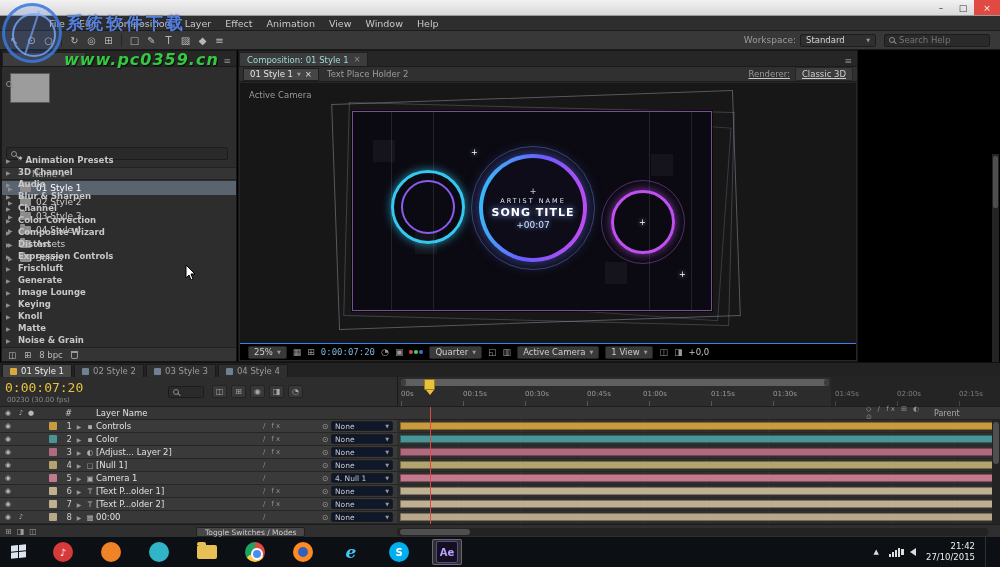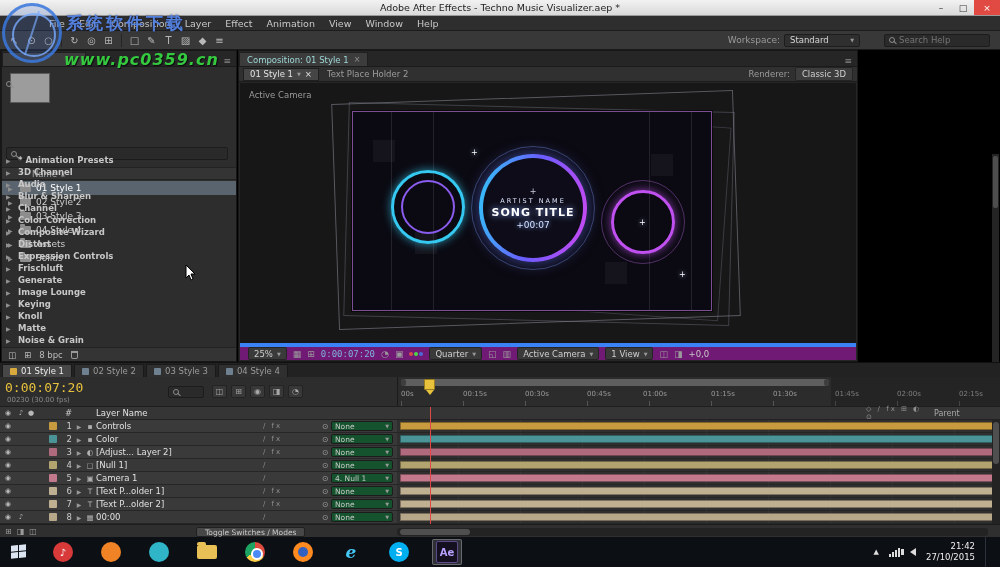--- a/index.html
+++ b/index.html
@@ -70,21 +70,21 @@
     border-top:1px solid #222; display:flex; align-items:center; gap:8px; padding:0 6px;
     font-size:8.5px; color:#bbb; }
   .trash { width:7px; height:8px; border:1px solid #999; border-top:2px solid #999; border-radius:0 0 2px 2px; }
 
   
   #comp { left:238px; top:50px; width:620px; height:312px; background:#262626; }
   .viewer-tabs { height:15px; background:#303030; border-bottom:1px solid #1c1c1c; display:flex;
     align-items:center; padding:0 4px; gap:2px; font-size:8.5px; }
   .vtab { height:13px; display:flex; align-items:center; gap:4px; padding:0 6px; color:#9c9c9c; }
   .vtab.active { background:#454545; color:#e4e4e4; border:1px solid #1f1f1f; }
-  .renderer { margin-left:auto; display:flex; align-items:center; gap:5px; }
+  .renderer { margin-left:auto; display:flex; align-items:center; gap:5px;text-decoration:underline; }
   .rbtn { background:#3d3d3d; border:1px solid #242424; border-radius:2px; padding:1px 6px;
     color:#cfcfcf; font-size:8.5px; }
   #viewer { position:absolute; left:1px; top:32px; right:1px; bottom:18px; background:#171717; overflow:hidden; }
   .cam-label { position:absolute; left:9px; top:7px; color:#9a9a9a; font-size:8.5px; }
   .wire { position:absolute; border:1px solid rgba(185,185,205,.4); }
   .comp-rect { position:absolute; left:112px; top:28px; width:360px; height:200px; background:#0b0a12;
     border:1px solid #7a4f92; overflow:hidden; box-shadow:0 0 0 1px rgba(0,0,0,.6); }
   .vline { position:absolute; top:0; bottom:0; width:1px; background:rgba(255,255,255,.10); }
   .sq { position:absolute; width:22px; height:22px; background:rgba(255,255,255,.045); }
   .ring { position:absolute; border-radius:50%; }
@@ -96,22 +96,22 @@
   .ring-halo { left:118px; top:34px; width:124px; height:124px; border:1px solid rgba(130,160,255,.35); }
   .ringL1 { left:38px; top:58px; width:74px; height:74px; border:3px solid #35c8f0; box-shadow:0 0 10px rgba(53,200,240,.7); }
   .ringL2 { left:48px; top:68px; width:54px; height:54px; border:2px solid #8a5cf0; }
   .ringR1 { left:258px; top:78px; width:64px; height:64px; border:3px solid #c050f0; box-shadow:0 0 10px rgba(192,80,240,.7); }
   .ringR2 { left:248px; top:68px; width:84px; height:84px; border:1px solid rgba(210,120,255,.35); }
   .spark { position:absolute; color:#fff; font-size:8px; text-shadow:0 0 5px #9bd; }
   .t-plus { color:#e8eeff; font-size:8px; opacity:.85; }
   .t-artist { color:#dfe6ff; font-size:6.5px; letter-spacing:2px; }
   .t-song { color:#ffffff; font-size:11px; font-weight:bold; letter-spacing:1px; text-shadow:0 0 7px #86a6ff; }
   .t-timer { color:#d2e2ff; font-size:9px; margin-top:0; text-shadow:0 0 5px #86a6ff; }
-  #comp-status { position:absolute; left:1px; bottom:1px; right:1px; height:17px; background:#701a75;
-    border-top:4px solid #3b82f6; display:flex; align-items:center; gap:6px; padding:0 8px; }
+  #comp-status { position:absolute; left:1px; bottom:1px; right:1px; height:17px; background:#000000;
+    border-top:1px solid #3b82f6; display:flex; align-items:center; gap:6px; padding:0 8px; }
   .sbtn { display:flex; align-items:center; gap:4px; height:13px; background:#3a3a3a;
     border:1px solid #242424; border-radius:2px; padding:0 5px; font-size:8.5px; color:#cfcfcf; }
   .sico { color:#9a9a9a; font-size:9px; }
   .tc-blue { color:#7fb2d9; font-family:"DejaVu Sans Mono",monospace; font-size:9px; }
   .rgbdots { display:flex; gap:1px; }
   .rgbdots i { width:4px; height:4px; border-radius:50%; display:block; }
 
   
   #rightcol { left:860px; top:50px; width:139px; height:312px; background:#262626; border:1px solid #171717; }
   .rc-tabs { height:16px; background:#262626; border-bottom:1px solid #1b1b1b; display:flex; align-items:flex-end; }
@@ -167,21 +167,21 @@
   .c-sm { width:10px; text-align:center; color:#b8b8b8; font-size:7px; }
   .c-chip { width:14px; display:flex; justify-content:center; }
   .c-chip i { width:8px; height:8px; border-radius:1px; display:block; }
   .c-num { width:14px; text-align:right; padding-right:2px; color:#ccc; font-size:8.5px; }
   .c-twirl { width:10px; text-align:center; color:#999; font-size:6px; }
   .c-type { width:12px; text-align:center; color:#b0b0b0; font-size:7.5px; }
   .c-name { flex:1; color:#e0e0e0; font-size:8.5px; white-space:nowrap; overflow:hidden; }
   .c-sw { width:56px; color:#909090; font-size:7px; letter-spacing:2px; }
   .c-pick { width:12px; text-align:center; color:#9a9a9a; font-size:8px; }
   .c-parent { width:66px; padding-right:4px; }
-  .parent-dd { height:10px; background:#14532d; border:1px solid #1c1c1c; border-radius:2px;
+  .parent-dd { height:10px; background:#0f172a; border:1px solid #1c1c1c; border-radius:2px;
     display:flex; align-items:center; justify-content:space-between; padding:0 3px; color:#c8c8c8; font-size:7.5px; }
   .playline { position:absolute; left:430px; top:44px; width:1px; height:117px; background:#e04848; z-index:6; }
   .playhead { position:absolute; left:424px; top:16px; width:11px; height:11px; background:#e8c23c;
     border:1px solid #9a7d1e; border-radius:1px; z-index:7; }
   .playhead::after { content:""; position:absolute; left:1px; top:10px; border-left:4px solid transparent;
     border-right:4px solid transparent; border-top:5px solid #e8c23c; }
   .tl-footer { position:relative; height:14px; background:#2f2f2f; border-top:1px solid #1d1d1d;
     display:flex; align-items:center; }
   .tsm-btn { position:absolute; left:196px; top:2px; height:10px; background:#474747; border:1px solid #202020;
     border-radius:2px; color:#c8c8c8; font-size:7.5px; display:flex; align-items:center; padding:0 8px; }
@@ -236,21 +236,20 @@
   #wm-cn { position:absolute; left:66px; top:12px; z-index:50; font-size:17px; font-weight:bold;
     color:rgba(90,140,240,.9); letter-spacing:3px; text-shadow:0 0 2px rgba(0,0,40,.6); }
   #wm-url { position:absolute; left:64px; top:50px; z-index:50; font-size:16px; font-weight:bold;
     color:#35c93f; font-style:italic; text-shadow:1px 1px 1px rgba(0,0,0,.7); letter-spacing:1px; }
   #cursor { position:absolute; left:185px; top:264px; z-index:60; }
 </style>
 </head>
 <body>
 
 <div id="titlebar">
-  <span>Adobe After Effects - Techno Music Visualizer.aep *</span>
   <div class="win-controls">
     <div class="win-btn">–</div>
     <div class="win-btn">□</div>
     <div class="win-btn close">×</div>
   </div>
 </div>
 
 <div id="menubar">
   <span class="menu-item">File</span>
   <span class="menu-item">Edit</span>
@@ -277,21 +276,21 @@
   <span class="tool">T</span>
   <span class="tool">▨</span>
   <span class="tool">◆</span>
   <span class="tool">≡</span>
   <div style="margin-left:auto" class="flex">
     <span class="ws-label">Workspace:</span>
     <div class="dd" style="width:76px">
       <span>Standard</span>
       <span class="caret" style="margin-left:auto">▼</span>
     </div>
-    <div class="searchbox" style="margin-left:24px; margin-right:4px">
+    <div class="searchbox" style="margin-left:8px; margin-right:4px">
       <span class="mag"></span>
       <input placeholder="Search Help" style="">
     </div>
   </div>
 </div>
 
 <div id="project" class="panel">
   <div class="ptabrow">
     <div class="ptab" style="width:84px"></div>
     <span class="phmenu">≡</span>

